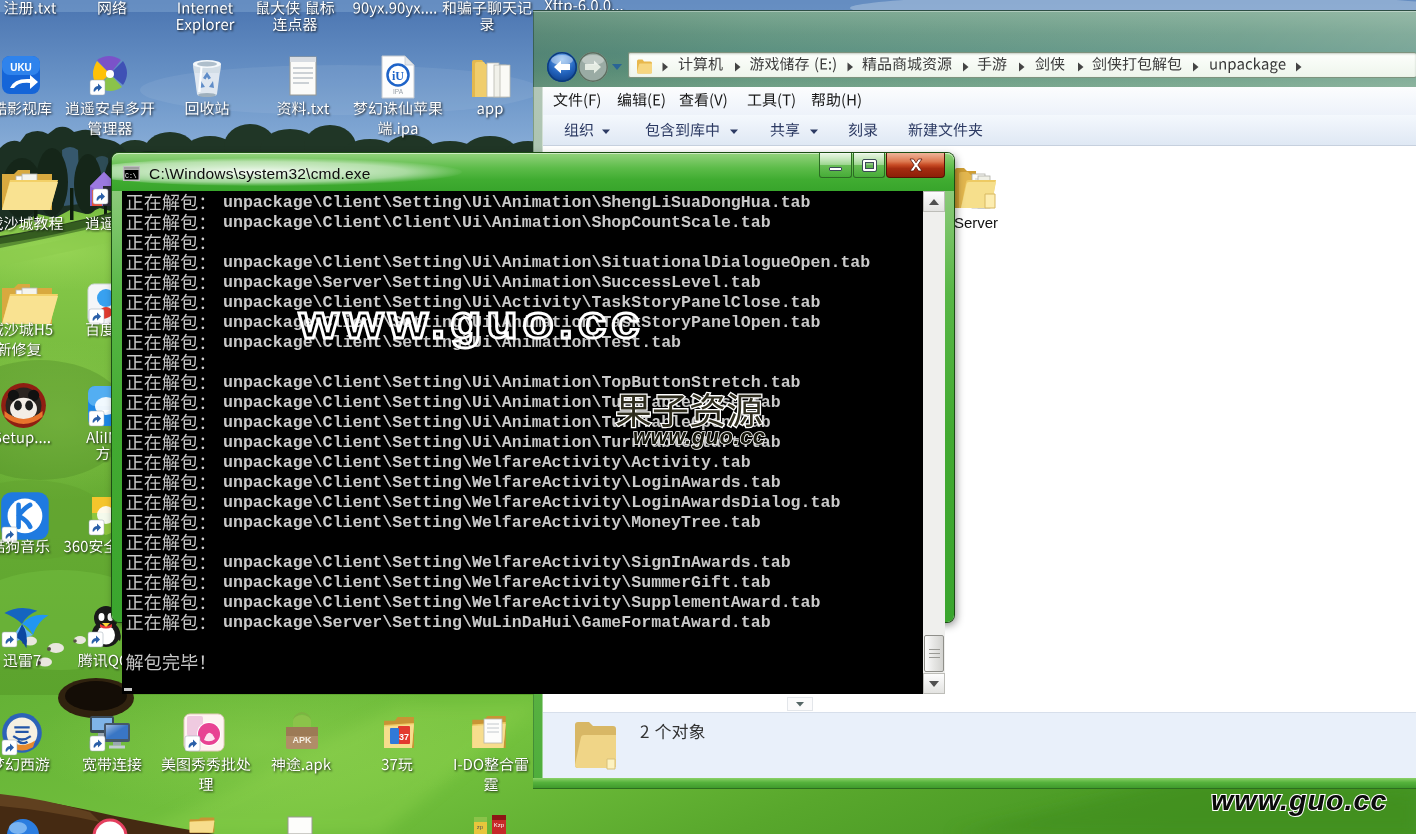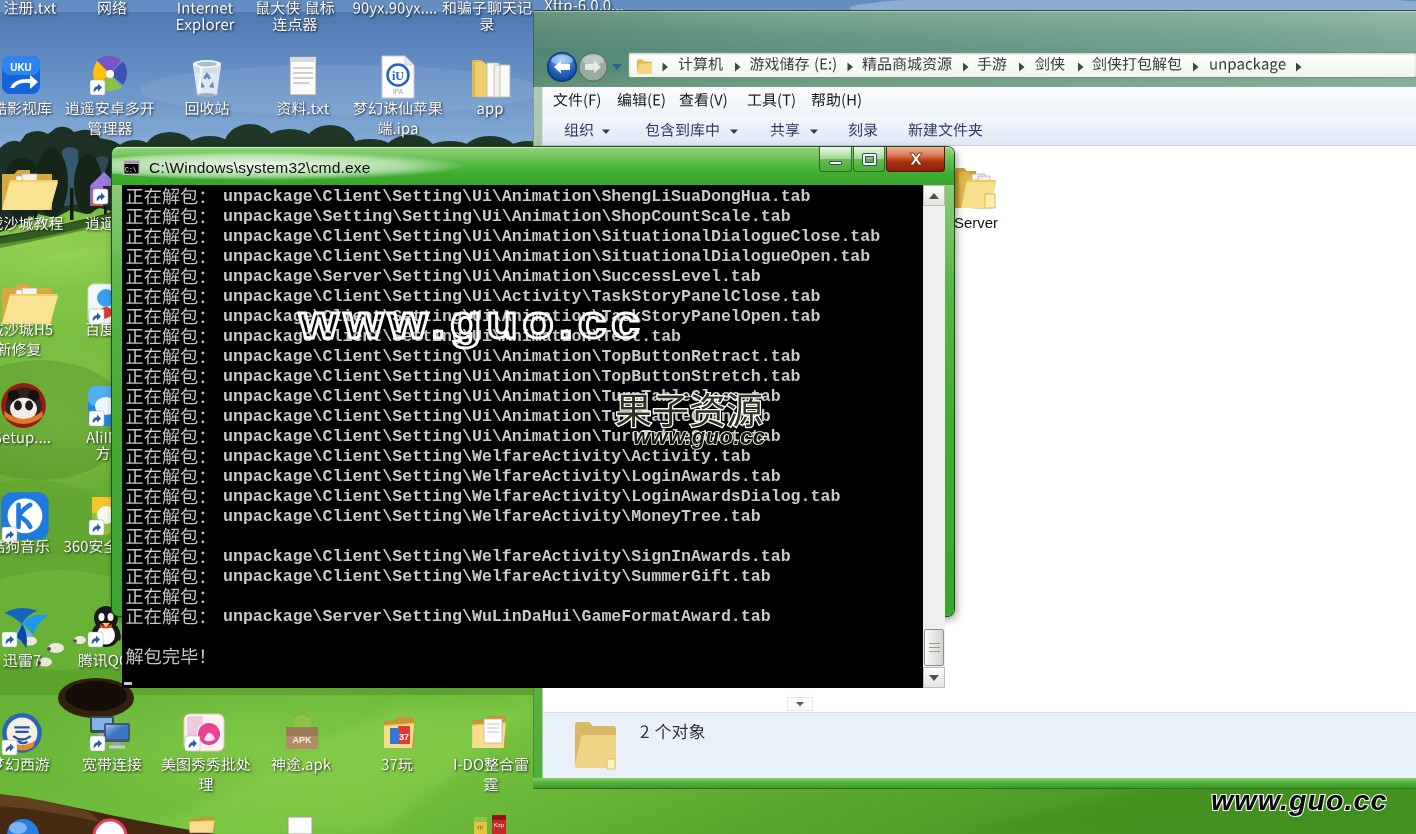--- a/index.html
+++ b/index.html
@@ -23,21 +23,21 @@
 .econtent{position:absolute;left:10px;top:136px;width:873px;height:634px;background:#fff}
 .srvicon{position:absolute;left:409px;top:16px}
 .srvlabel{position:absolute;left:393px;top:68px;width:80px;text-align:center;font-size:15px;color:#111}
 .hsb{position:absolute;left:244px;top:551px;width:26px;height:14px;background:#fbfbfc;border:1px solid #e3e6ea;text-align:center;line-height:8px}
 .hsb svg{margin-top:3px}
 .statusbar{position:absolute;left:10px;top:702px;width:873px;height:66px;background:#e9f0fa;border-top:1px solid #d7dfeb}
 .stfold{position:absolute;left:28px;top:2px}
 .egreen{position:absolute;left:0px;top:768px;width:883px;height:11px;background:linear-gradient(180deg,#8bd167,#55b23c 45%,#3f9a2c);border-bottom:1px solid #2d6e1f}
 svg.etext{position:absolute;left:0;top:0;z-index:3;pointer-events:none}
 
-.cmd{position:absolute;left:112px;top:147px;width:842px;height:469px;z-index:4;
+.cmd{position:absolute;left:112px;top:153px;width:842px;height:469px;z-index:4;
  background:linear-gradient(180deg,#9ed18c,#58b746 30%,#42aa31 60%,#3aa52e);
  border-radius:7px;box-shadow:0 0 0 1px #1c4d14,2px 3px 8px rgba(0,0,0,0.45)}
 .ctitle{position:absolute;left:0;top:0;width:842px;height:38px;border-radius:7px 7px 0 0;
  background:linear-gradient(180deg,#94d37d 0%,#5cbc49 40%,#40ac31 70%,#38a52b 100%);overflow:hidden;box-shadow:inset 0 1px 0 rgba(255,255,255,0.55)}
 .ctitle::before{content:"";position:absolute;left:-30px;top:5px;width:380px;height:28px;border-radius:50%;
  background:radial-gradient(ellipse at 45% 50%,rgba(255,255,255,0.95),rgba(255,255,255,0.5) 52%,rgba(255,255,255,0) 72%)}
 .cico{position:absolute;left:11px;top:13px}
 .ctxt{position:absolute;left:37px;top:12px;font-size:15.5px;color:#0d0d0d;letter-spacing:0.2px}
 .cbtns{position:absolute;right:9px;top:0px;height:26px;display:flex}
 .cb{height:25px;border:1px solid #2c6b24;border-top:none;display:flex;align-items:center;justify-content:center}
@@ -664,38 +664,37 @@
         <use href="#zp" x="3.5" y="318.1" fill="#c9c9c9"></use>
         <use href="#zp" x="3.5" y="338.1" fill="#c9c9c9"></use>
         <use href="#zp" x="3.5" y="358.1" fill="#c9c9c9"></use>
         <use href="#zp" x="3.5" y="378.1" fill="#c9c9c9"></use>
         <use href="#zp" x="3.5" y="398.1" fill="#c9c9c9"></use>
         <use href="#zp" x="3.5" y="418.1" fill="#c9c9c9"></use>
         <use href="#zp" x="3.5" y="438.1" fill="#c9c9c9"></use>
         <use href="#done" x="3.5" y="478.1" fill="#c9c9c9"></use>
       </svg>
       <div class="cl" style="top:2px">unpackage\Client\Setting\Ui\Animation\ShengLiSuaDongHua.tab</div>
-      <div class="cl" style="top:22px">unpackage\Setting\Setting\Ui\Animation\ShopCountScale.tab</div>
-      <div class="cl" style="top:42px">unpackage\Client\Setting\Ui\Animation\SituationalDialogueClose.tab</div>
+      <div class="cl" style="top:22px">unpackage\Client\Client\Ui\Animation\ShopCountScale.tab</div>
       <div class="cl" style="top:62px">unpackage\Client\Setting\Ui\Animation\SituationalDialogueOpen.tab</div>
       <div class="cl" style="top:82px">unpackage\Server\Setting\Ui\Animation\SuccessLevel.tab</div>
       <div class="cl" style="top:102px">unpackage\Client\Setting\Ui\Activity\TaskStoryPanelClose.tab</div>
       <div class="cl" style="top:122px">unpackage\Client\Setting\Ui\Animation\TaskStoryPanelOpen.tab</div>
       <div class="cl" style="top:142px">unpackage\Client\Setting\Ui\Animation\Test.tab</div>
-      <div class="cl" style="top:162px">unpackage\Client\Setting\Ui\Animation\TopButtonRetract.tab</div>
       <div class="cl" style="top:182px">unpackage\Client\Setting\Ui\Animation\TopButtonStretch.tab</div>
       <div class="cl" style="top:202px">unpackage\Client\Setting\Ui\Animation\TurnTableClose.tab</div>
       <div class="cl" style="top:222px">unpackage\Client\Setting\Ui\Animation\TurnTableOpen.tab</div>
       <div class="cl" style="top:242px">unpackage\Client\Setting\Ui\Animation\TurnTableStart.tab</div>
       <div class="cl" style="top:262px">unpackage\Client\Setting\WelfareActivity\Activity.tab</div>
       <div class="cl" style="top:302px">unpackage\Client\Setting\WelfareActivity\LoginAwardsDialog.tab</div>
       <div class="cl" style="top:282px">unpackage\Client\Setting\WelfareActivity\LoginAwards.tab</div>
       <div class="cl" style="top:322px">unpackage\Client\Setting\WelfareActivity\MoneyTree.tab</div>
       <div class="cl" style="top:382px">unpackage\Client\Setting\WelfareActivity\SummerGift.tab</div>
       <div class="cl" style="top:362px">unpackage\Client\Setting\WelfareActivity\SignInAwards.tab</div>
+      <div class="cl" style="top:402px">unpackage\Client\Setting\WelfareActivity\SupplementAward.tab</div>
       <div class="cl" style="top:422px">unpackage\Server\Setting\WuLinDaHui\GameFormatAward.tab</div>
   <div class="cursor"></div>
  </div>
  <div class="cscroll">
    <div class="csb csbu">
         <svg width="12" height="8" viewBox="0 0 12 8">
           <path d="M6 1 L11 7 L1 7 Z" fill="#505050"></path>
         </svg>
       </div>
    <div class="csthumb">

